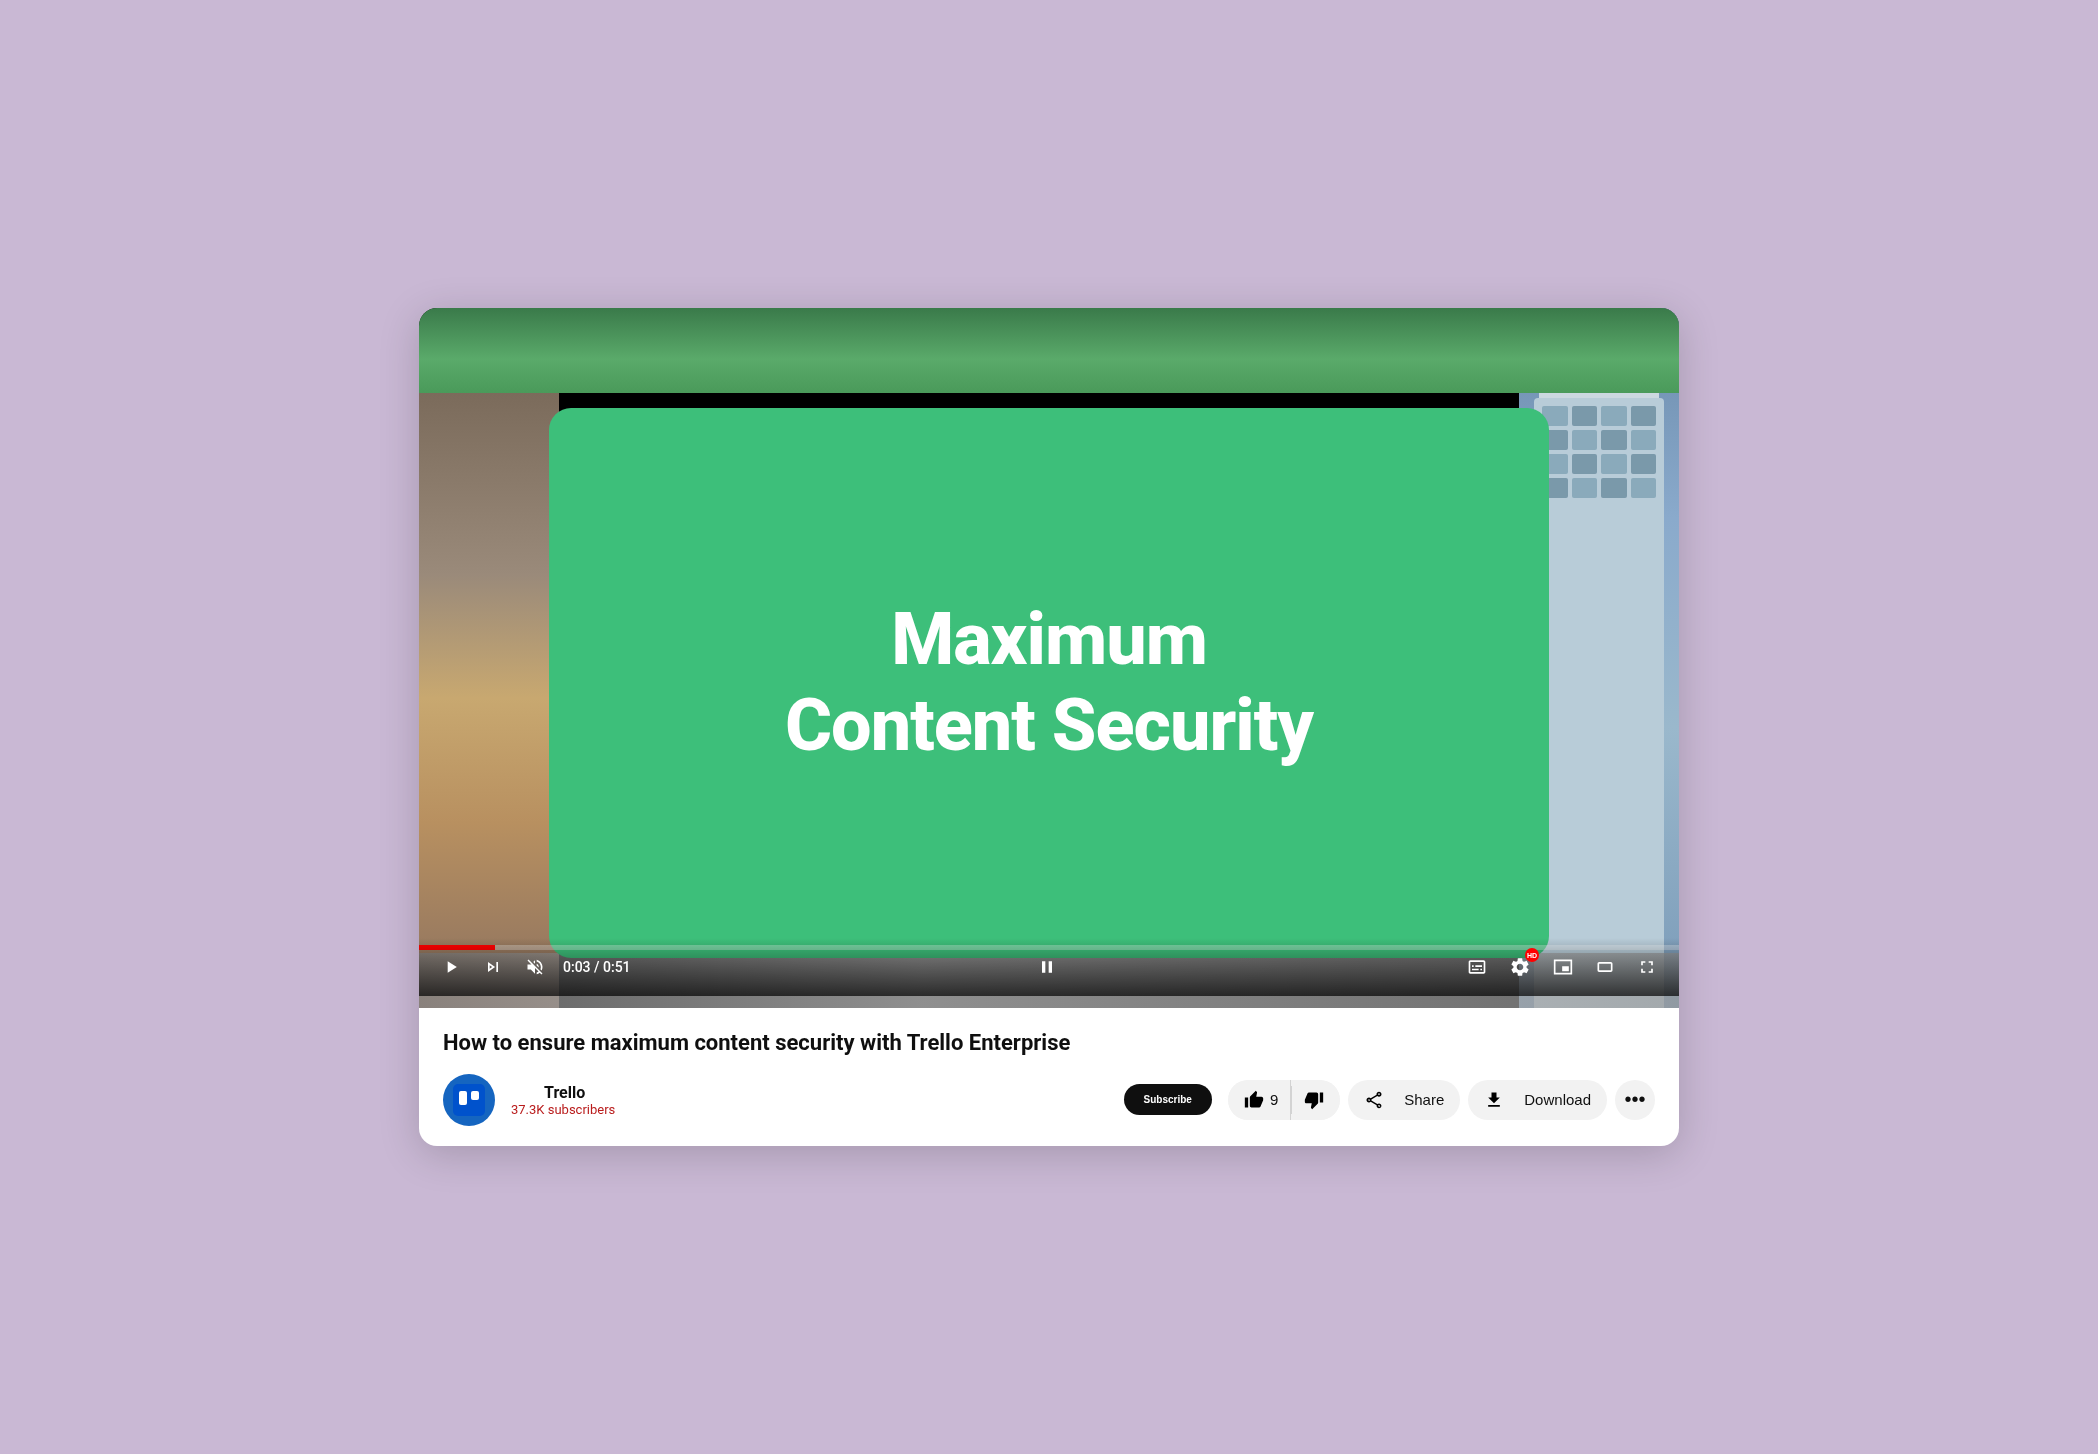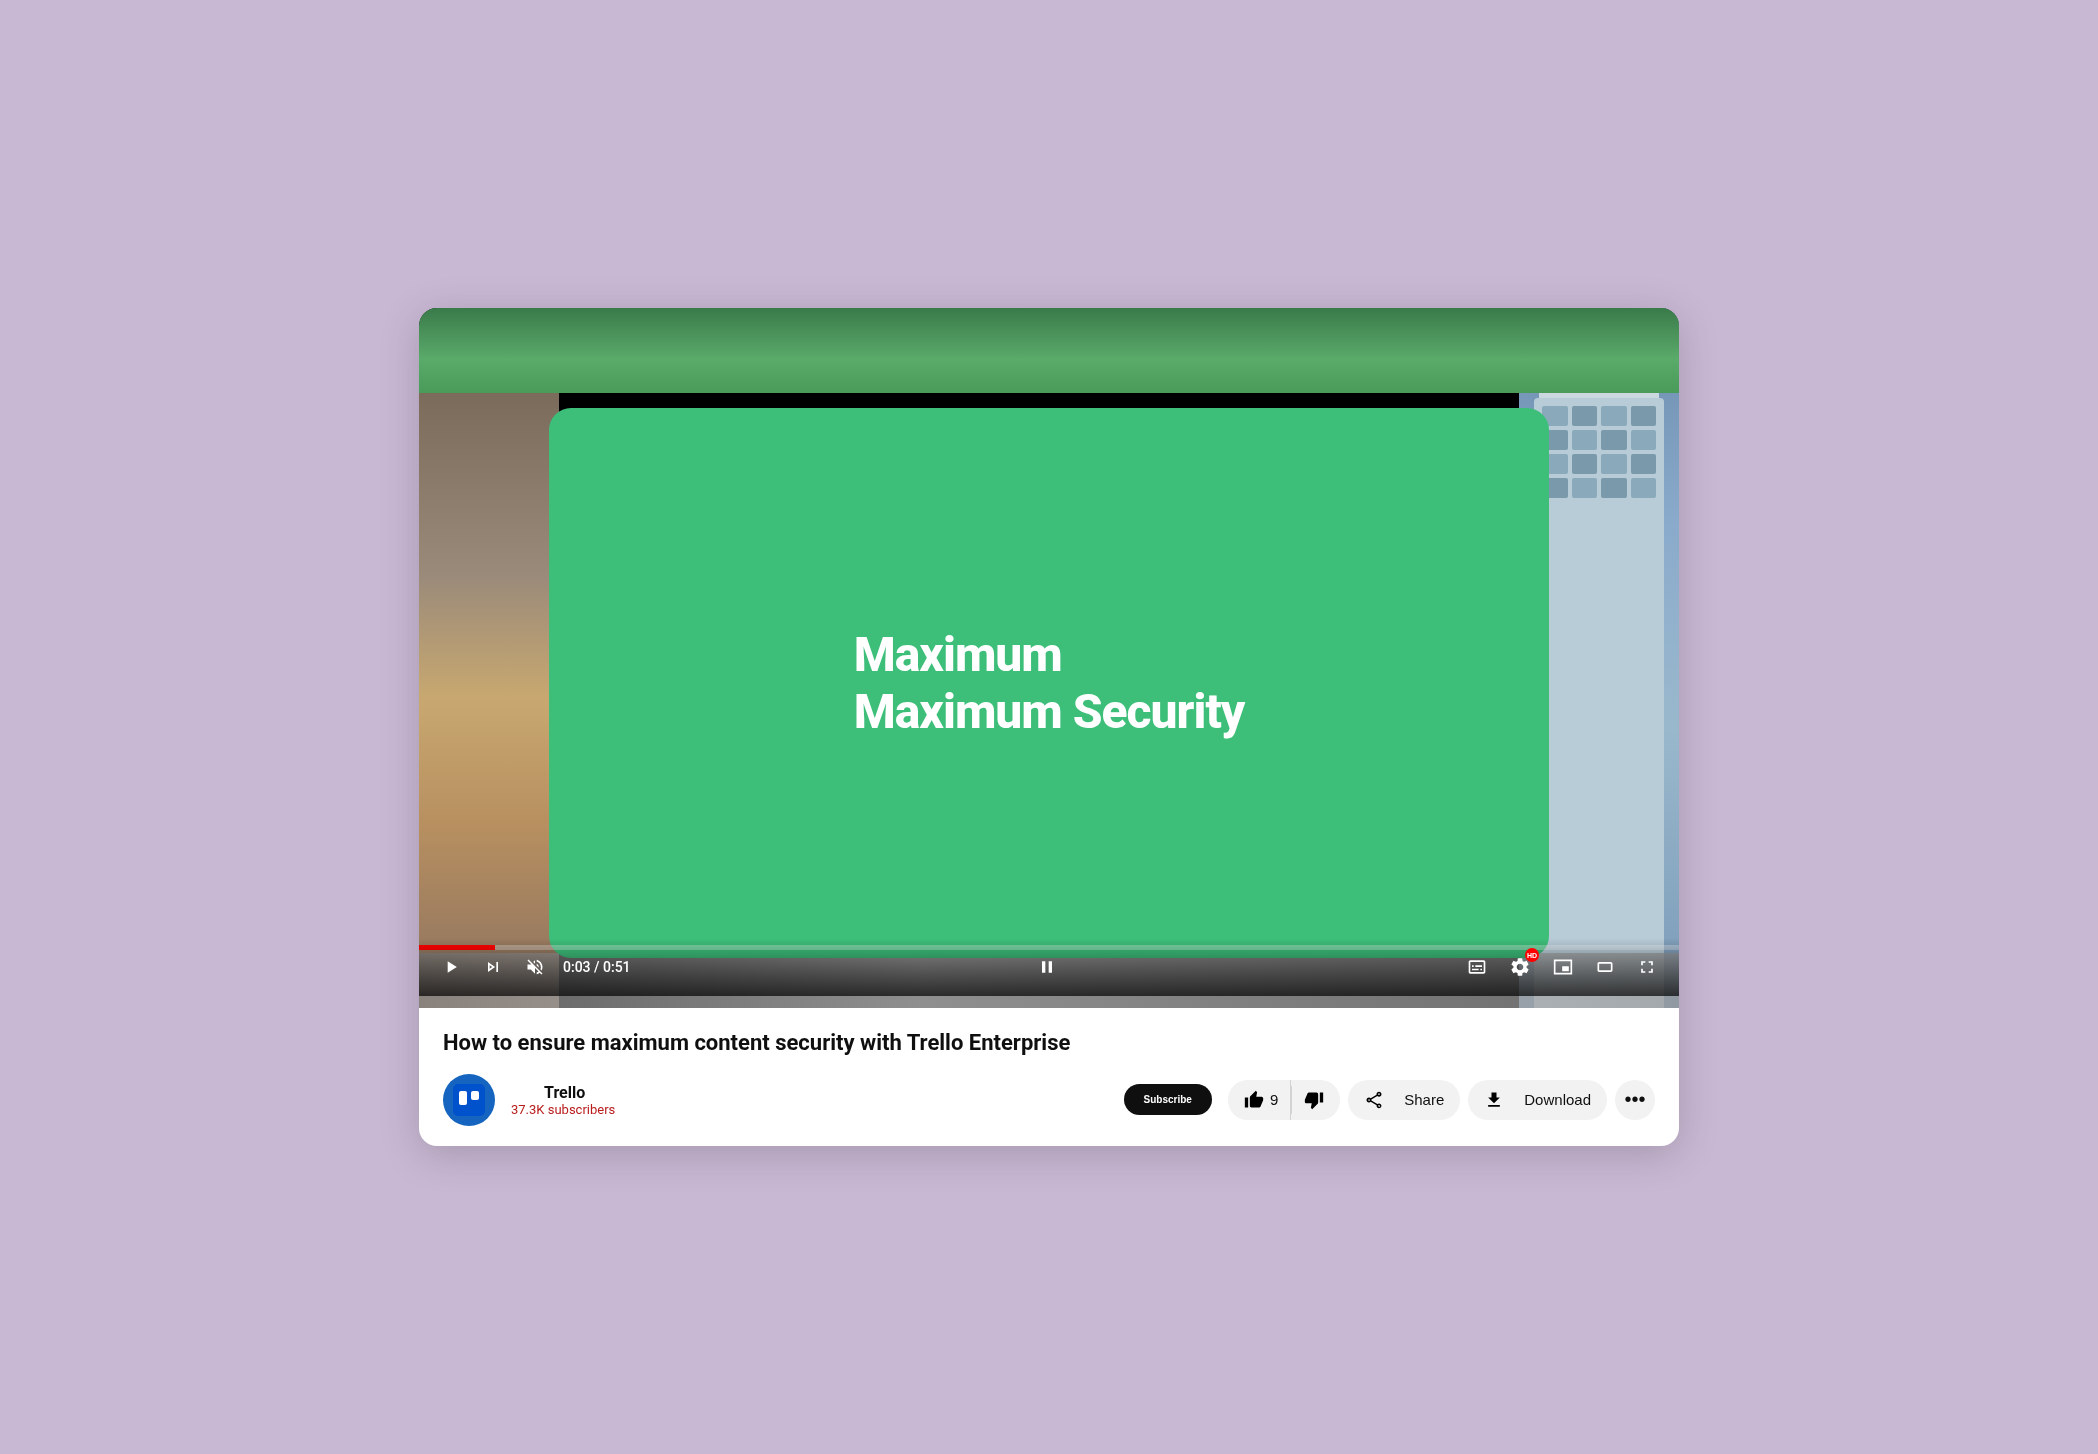--- a/index.html
+++ b/index.html
@@ -87,22 +87,23 @@
       bottom: 50px;
       background: #3dbf7a;
       border-radius: 22px;
       display: flex;
       align-items: center;
       justify-content: center;
       z-index: 5;
     }
 
     .video-title-overlay {
+      text-align: center;
       color: #ffffff;
-      font-size: 48px;
+      font-size: 72px;
       font-weight: 800;
       line-height: 1.2;
       letter-spacing: -1px;
     }
 
     
     .progress-bar-container {
       position: absolute;
       bottom: 58px;
       left: 0; right: 0;
@@ -351,21 +352,21 @@
             <div style="height:20px;background:#8aaabb;border-radius:2px;"></div>
           </div>
         </div>
       </div>
 
       <div style="position:absolute;bottom:0;left:0;right:0;height:55px;background:linear-gradient(90deg,#888 0%,#aaa 20%,#ccc 40%,#bbb 60%,#aaa 80%,#999 100%);z-index:3;opacity:0.7;"></div>
 
       <div class="green-card">
         <div class="video-title-overlay">
           <div>Maximum</div>
-          <div>Maximum Security</div>
+          <div>Content Security</div>
         </div>
       </div>
 
       <div class="progress-bar-container">
         <div class="progress-fill"></div>
       </div>
 
       <div class="controls-bar">
 
         <button class="ctrl-btn">

